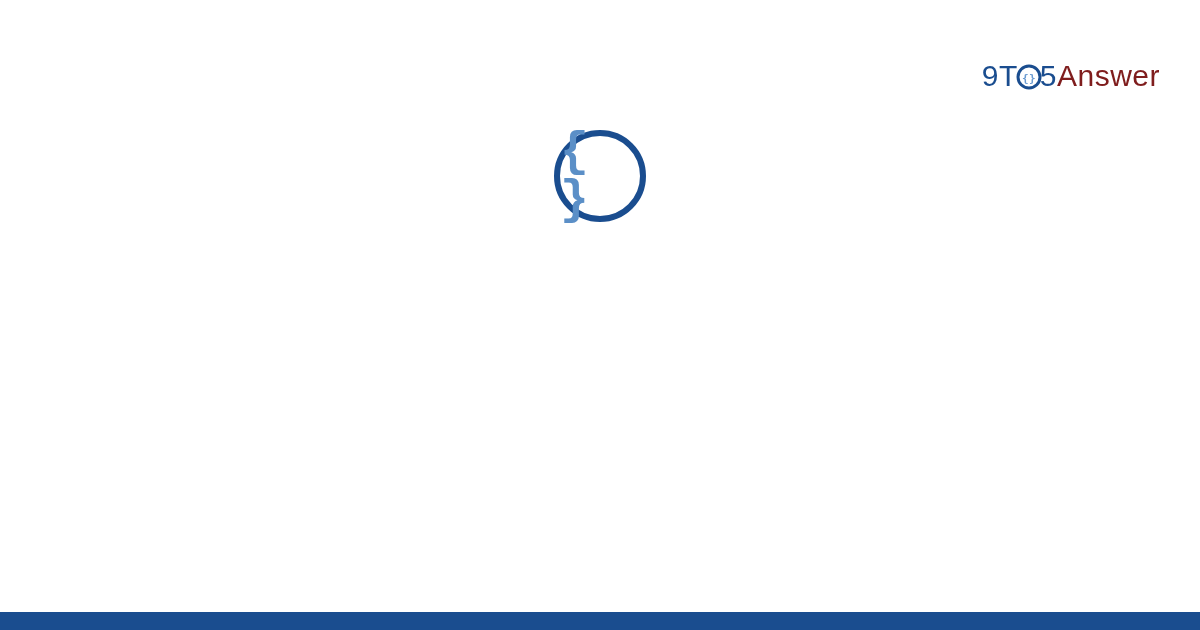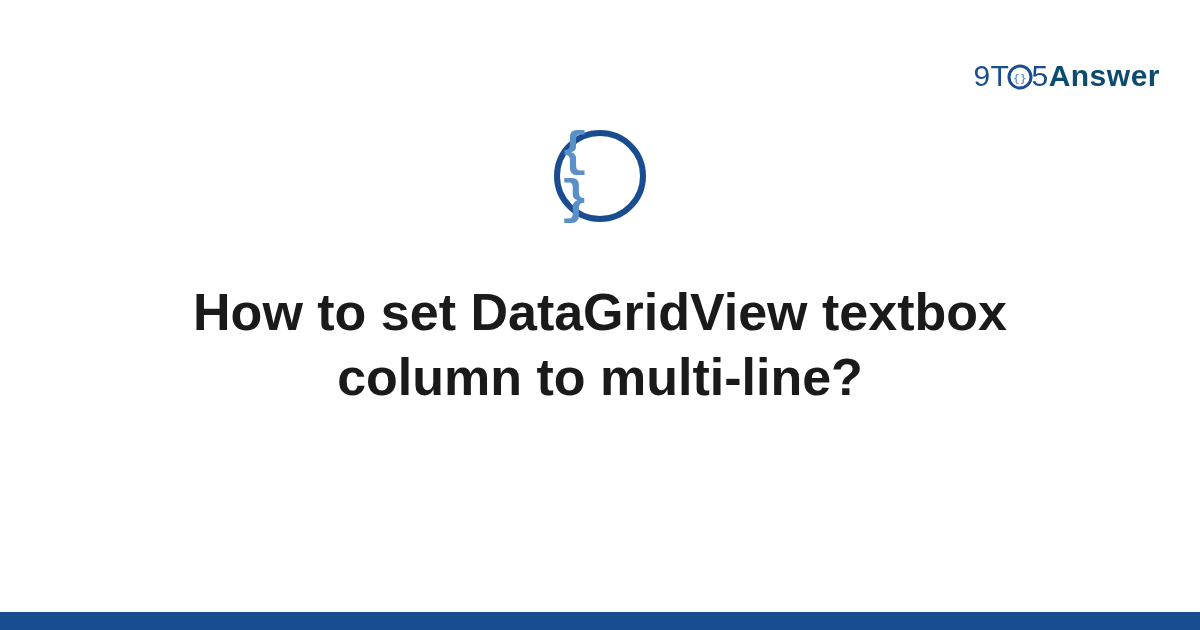--- a/index.html
+++ b/index.html
@@ -36,22 +36,22 @@
     .logo-top .o-icon {
       display: inline-flex;
       vertical-align: -4px;
       margin: 0 -2px;
     }
     .logo-top .five {
       color: #1a4d8f;
       font-weight: 500;
     }
     .logo-top .answer {
-      color: #0c4a6e;
-      font-weight: 700;
+      color: #7f1d1d;
+      font-weight: 400;
     }
     .center-content {
       position: absolute;
       top: 130px;
       left: 0;
       right: 0;
       display: flex;
       flex-direction: column;
       align-items: center;
     }
@@ -100,16 +100,15 @@
         <circle cx="13" cy="13" r="11" fill="none" stroke="#1a4d8f" stroke-width="3"></circle>
         <text x="13" y="18" text-anchor="middle" font-size="11" fill="#6b9bd1" font-family="monospace" font-weight="bold">{}</text>
       </svg>
     </span><span class="five">5</span><span class="answer">Answer</span>
 </div>
 
 <div class="center-content">
   <div class="code-icon-circle">
     <span class="code-braces">{ }</span>
   </div>
-  <h1 class="question-title">How to set DataGridView textbox column to multi-line?</h1>
 </div>
 
 <div class="footer-bar"></div>
 
 </body></html>

